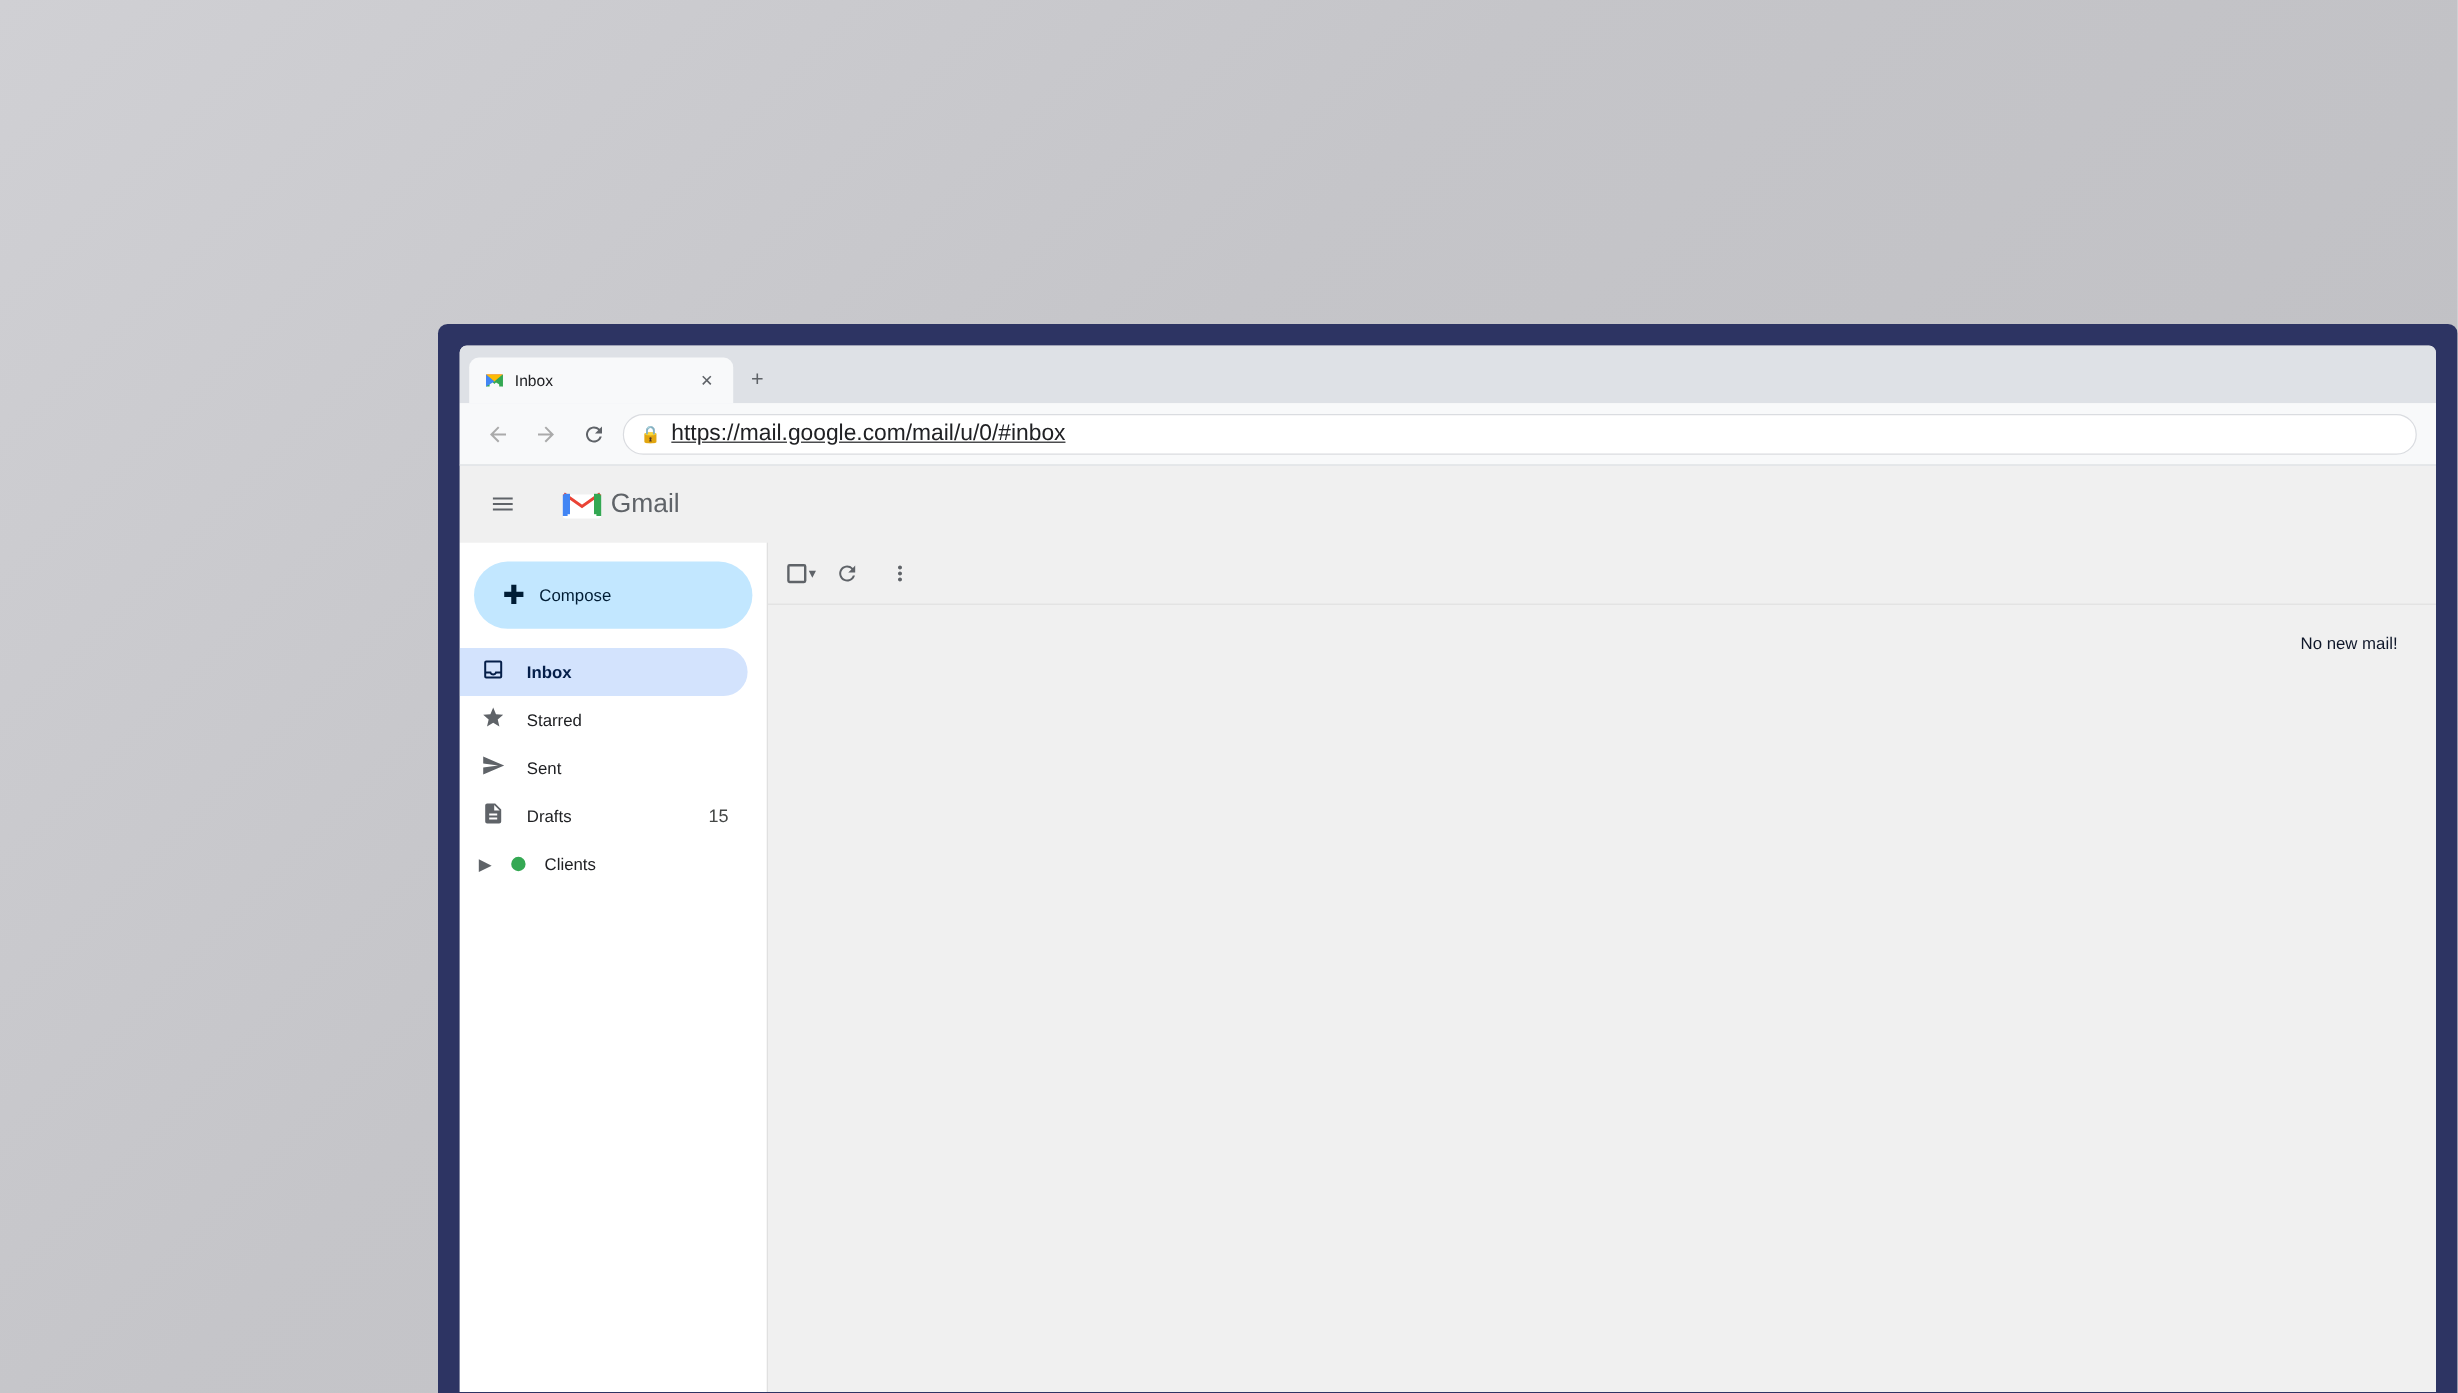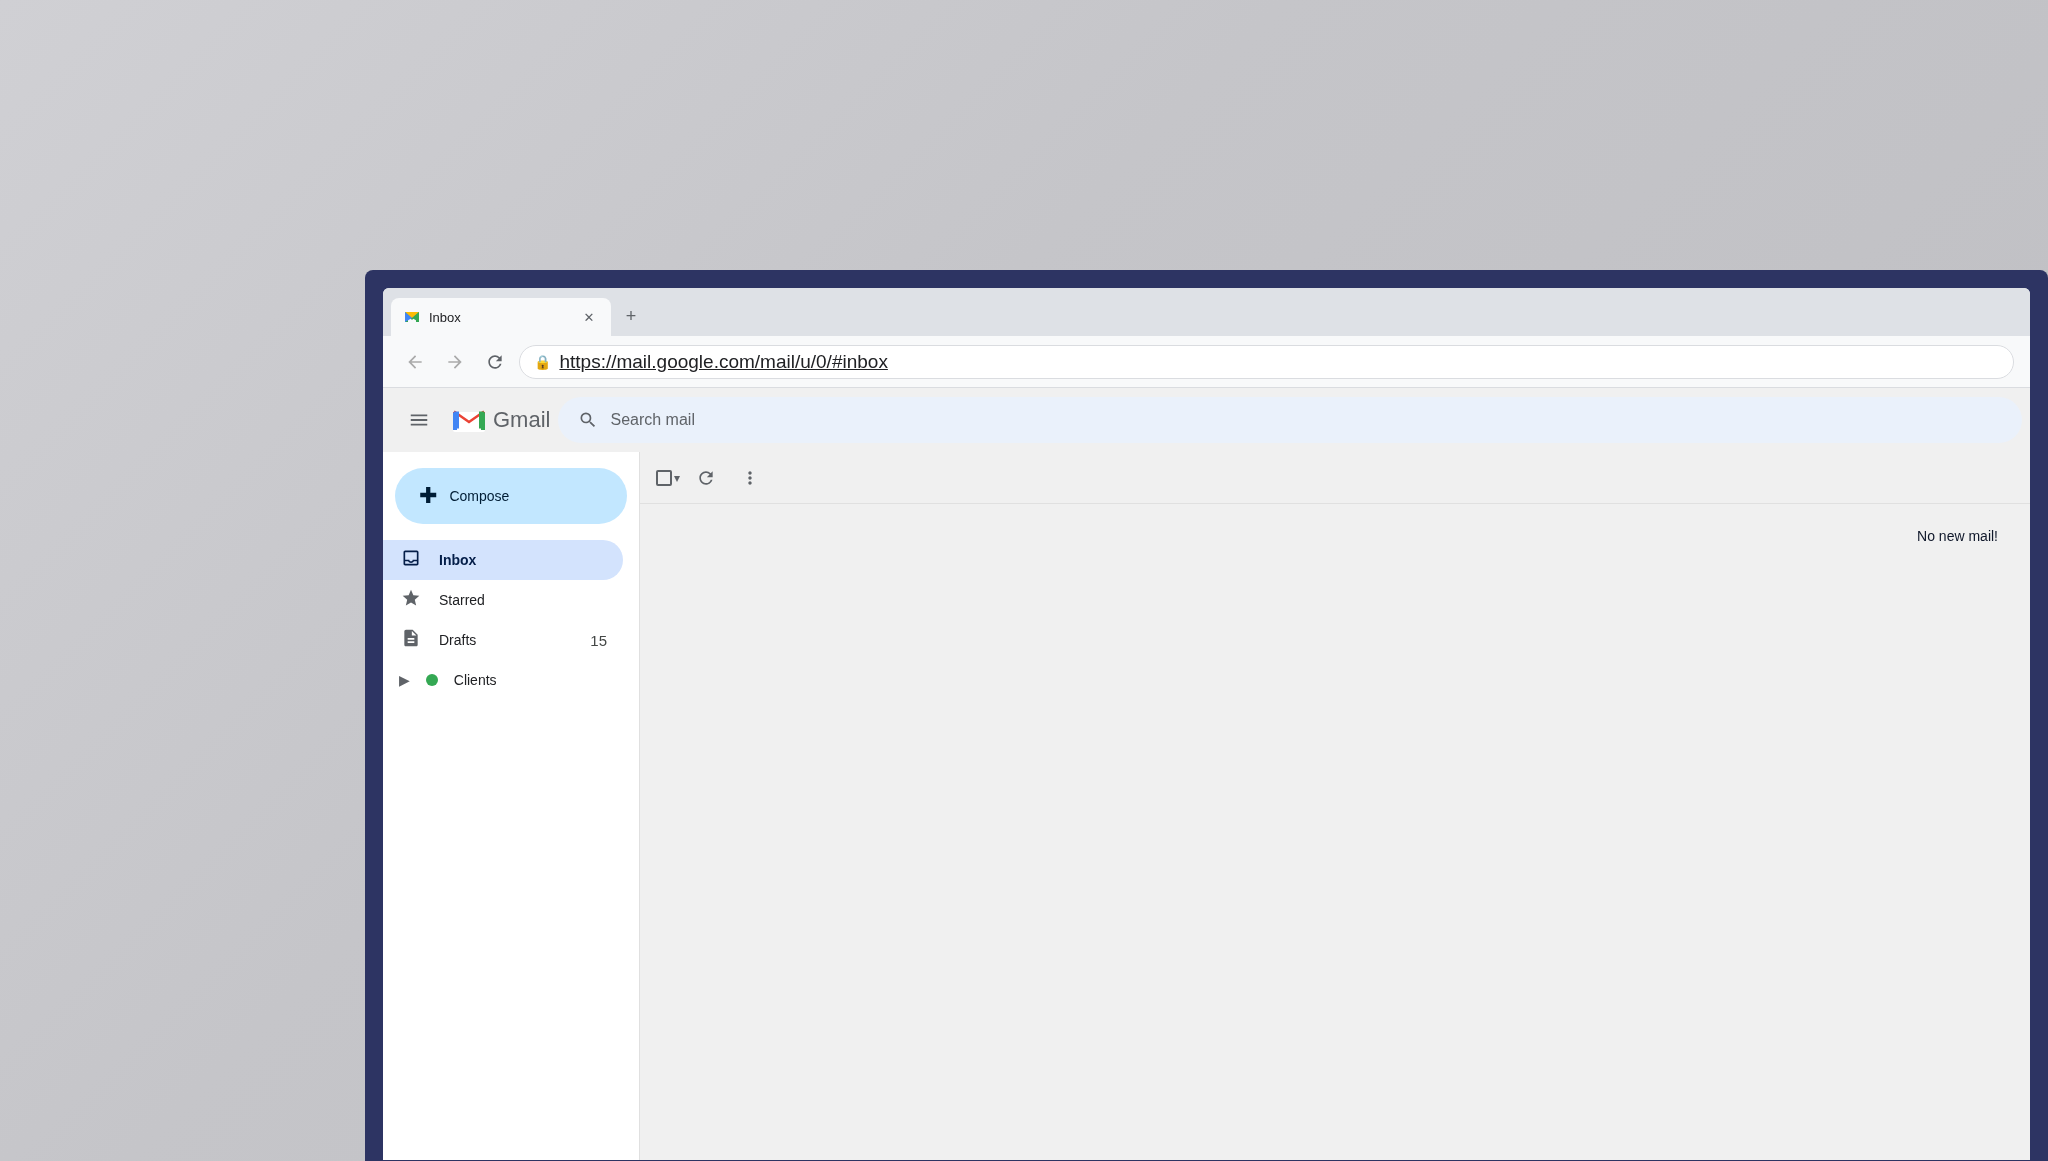--- a/index.html
+++ b/index.html
@@ -324,21 +324,21 @@
       flex-direction: column;
       flex: 1;
       overflow: hidden;
     }
 
     .gmail-header-row {
       display: flex;
       align-items: center;
       height: 64px;
       padding: 0 8px 0 16px;
-      gap: 8px;
+      gap: 24px;
       flex-shrink: 0;
     }
 
     .gmail-header-logo {
       display: flex;
       align-items: center;
       gap: 4px;
       margin-left: 4px;
     }
 
@@ -427,26 +427,20 @@
 
               <rect x="0" y="0" width="36" height="28" rx="2" fill="white" opacity="0"></rect>
               <path d="M3 5.5l15 10.5 15-10.5" stroke="#EA4335" stroke-width="2.5" fill="none"></path>
               <rect x="3" y="5.5" width="5" height="17" fill="#4285F4"></rect>
               <rect x="28" y="5.5" width="5" height="17" fill="#34A853"></rect>
               <path d="M3 5.5h30" fill="none"></path>
             </svg>
             <span style="font-size:22px;color:#5f6368;font-weight:400;margin-left:2px;">Gmail</span>
           </div>
 
-          <div class="gmail-header-search">
-            <svg width="20" height="20" viewBox="0 0 24 24" fill="none">
-              <path d="M15.5 14h-.79l-.28-.27A6.471 6.471 0 0016 9.5 6.5 6.5 0 109.5 16c1.61 0 3.09-.59 4.23-1.57l.27.28v.79l5 4.99L20.49 19l-4.99-5zm-6 0C7.01 14 5 11.99 5 9.5S7.01 5 9.5 5 14 7.01 14 9.5 11.99 14 9.5 14z" fill="#5f6368"></path>
-            </svg>
-            <span style="font-size:16px;color:#5f6368;">Search mail</span>
-          </div>
         </div>
 
         <div class="gmail-body">
 
           <div class="sidebar">
 
             <div class="compose-btn">
               <span class="compose-plus">✚</span>
               <span>Compose</span>
             </div>
@@ -463,20 +457,28 @@
             <div class="nav-item">
               <span class="nav-icon">
                 <svg width="20" height="20" viewBox="0 0 24 24" fill="none">
                   <path d="M12 17.27L18.18 21l-1.64-7.03L22 9.24l-7.19-.61L12 2 9.19 8.63 2 9.24l5.46 4.73L5.82 21z" fill="#5f6368"></path>
                 </svg>
               </span>
               <span class="nav-label">Starred</span>
             </div>
 
 
+            <div class="nav-item">
+              <span class="nav-icon">
+                <svg width="20" height="20" viewBox="0 0 24 24" fill="none">
+                  <path d="M2.01 21L23 12 2.01 3 2 10l15 2-15 2z" fill="#5f6368"></path>
+                </svg>
+              </span>
+              <span class="nav-label">Sent</span>
+            </div>
 
             <div class="nav-item">
               <span class="nav-icon">
                 <svg width="20" height="20" viewBox="0 0 24 24" fill="none">
                   <path d="M14 2H6c-1.1 0-2 .9-2 2v16c0 1.1.9 2 2 2h12c1.1 0 2-.9 2-2V8l-6-6zm2 16H8v-2h8v2zm0-4H8v-2h8v2zm-3-5V3.5L18.5 9H13z" fill="#5f6368"></path>
                 </svg>
               </span>
               <span class="nav-label" style="font-weight:400;">Drafts</span>
               <span class="nav-count">15</span>
             </div>

